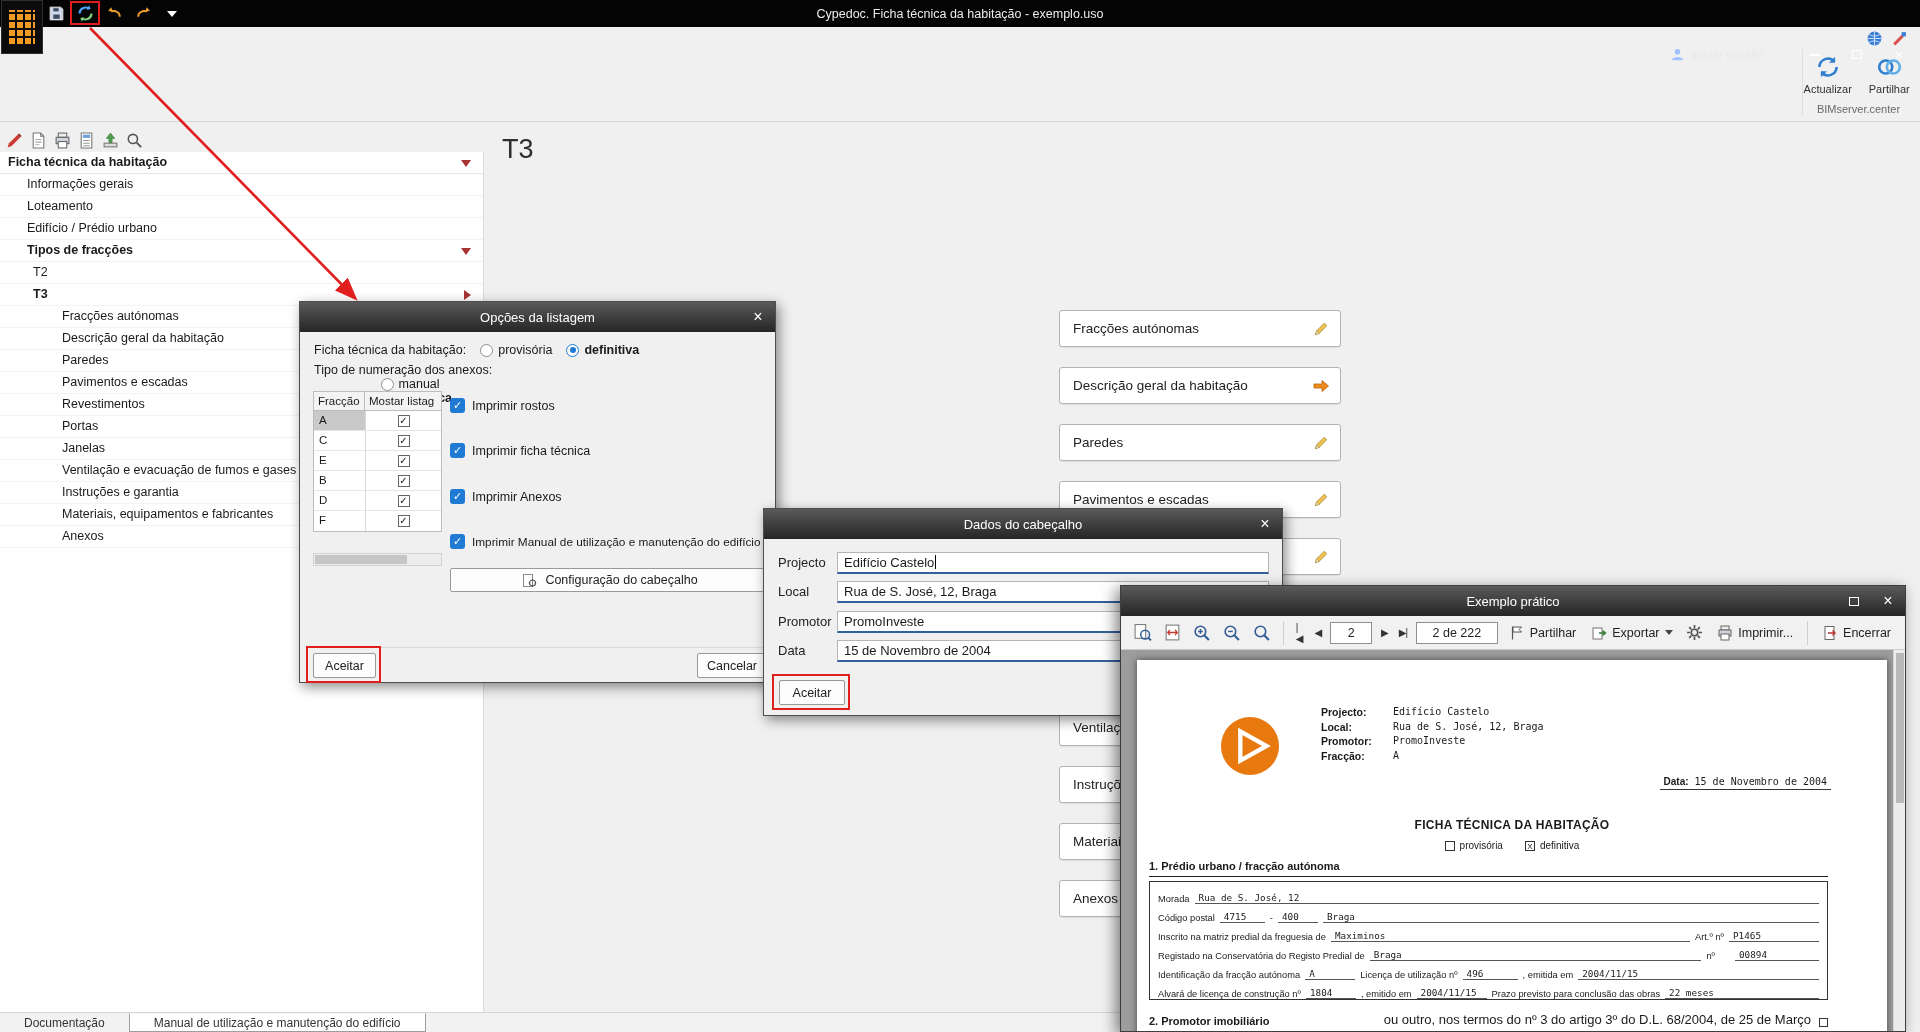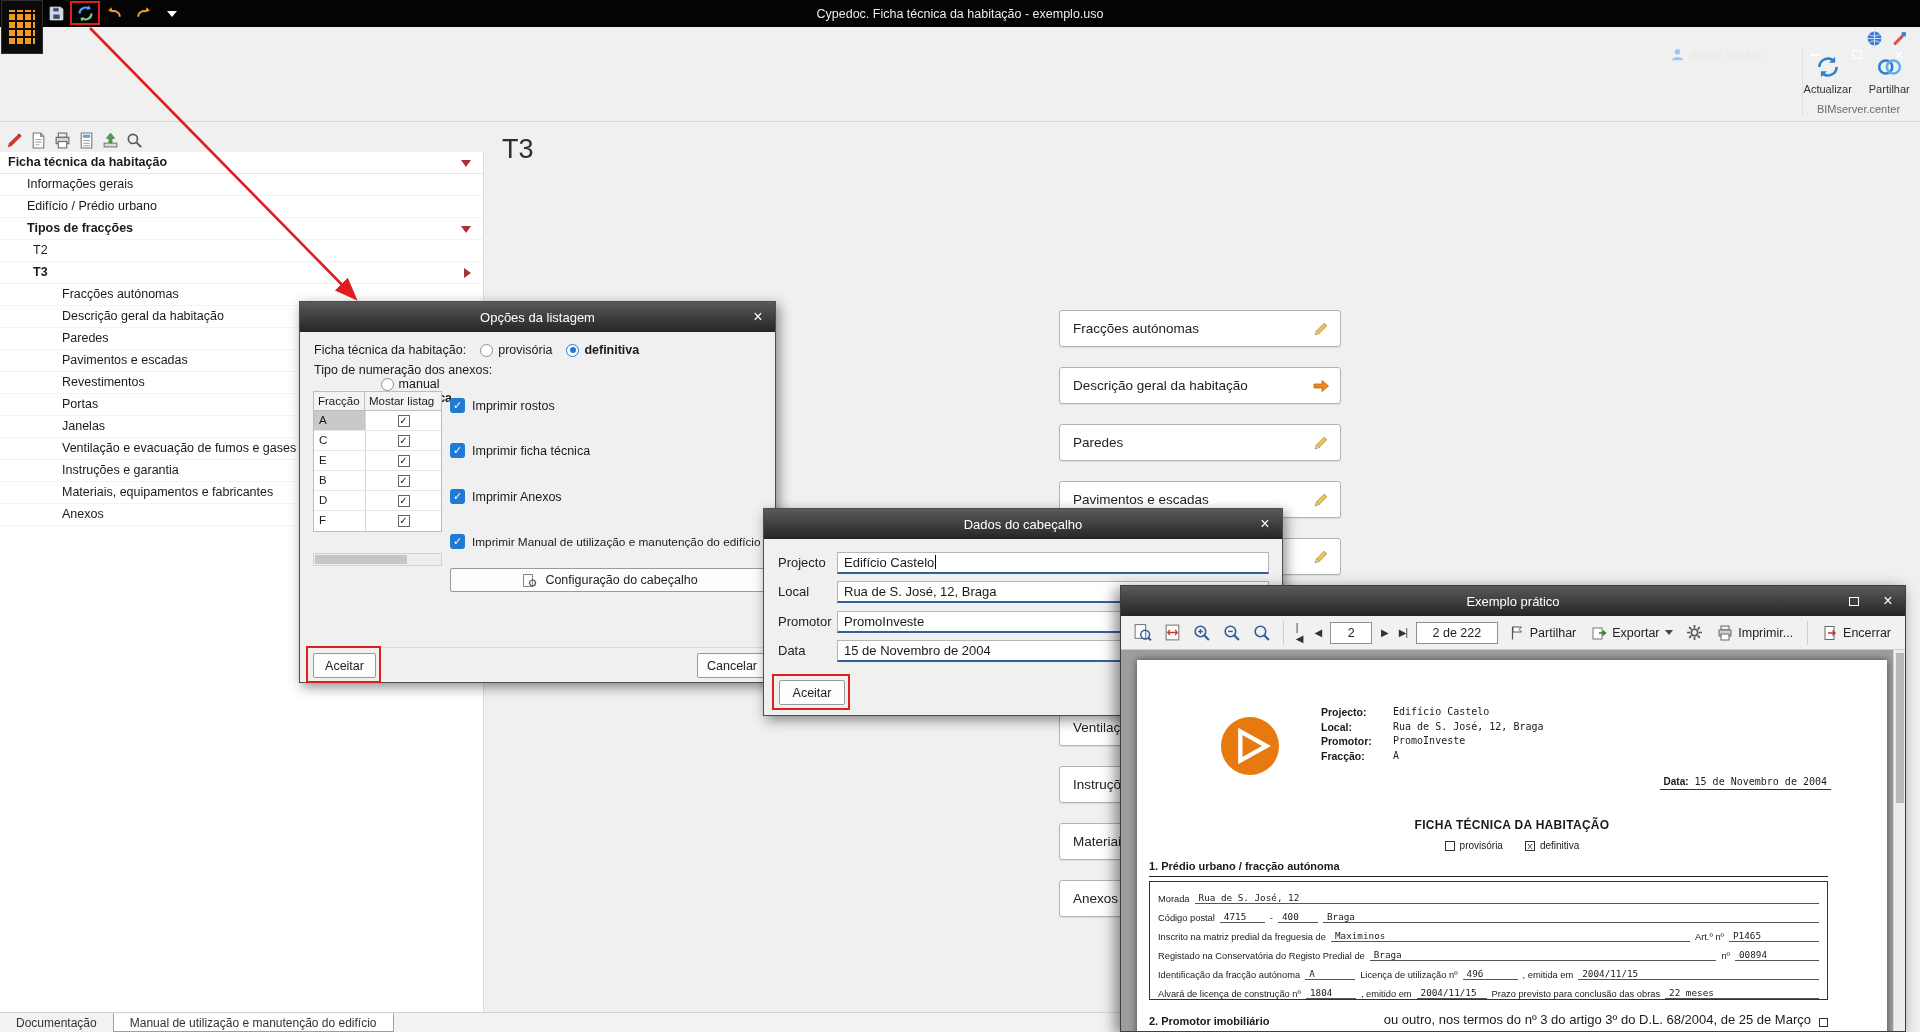--- a/index.html
+++ b/index.html
@@ -52,21 +52,21 @@
   
   .mainhead{left:502px;top:134px;font-size:27px;color:#2e2e2e;z-index:1;}
   .btncol{left:1059px;top:310px;width:282px;z-index:1;}
   .mainbtn{height:37px;margin-bottom:20px;background:#fff;border:1px solid #b3b3b3;border-radius:3px;
            display:flex;align-items:center;justify-content:space-between;padding:0 10px 0 13px;
            font-size:13.5px;color:#222;box-shadow:0 1px 1px rgba(0,0,0,.08);white-space:nowrap;}
 
   
   .tabsbar{left:0;top:1012px;width:1120px;height:20px;background:#f2f2f2;border-top:1px solid #d5d5d5;
            display:flex;align-items:stretch;font-size:12px;z-index:3;}
-  .tab{padding:0 16px;display:flex;align-items:center;color:#333;}
+  .tab{padding:0 24px;display:flex;align-items:center;color:#333;}
   .tab.active{background:#fff;border:1px solid #9d9d9d;border-top:1px solid #f5f5f5;}
 
   
   .dlg{position:absolute;background:#f0f0f0;border:1px solid #4e4e4e;box-shadow:3px 4px 12px rgba(0,0,0,.45);}
   .dtitle{height:30px;background:linear-gradient(#5a5a5a,#252525);color:#fff;font-size:13px;
           display:flex;align-items:center;justify-content:center;position:relative;}
   .dclose{position:absolute;right:2px;top:2px;width:30px;height:26px;display:flex;align-items:center;
           justify-content:center;font-size:16px;color:#fff;}
   .btn{position:absolute;background:#fdfdfd;border:1px solid #9a9a9a;border-radius:2px;
        display:flex;align-items:center;justify-content:center;font-size:12.5px;color:#222;}
@@ -262,20 +262,21 @@
         </svg>
     </span>
   </div>
 
   <div class="abs treepanel">
     <div class="trow thead">
       <span>Ficha técnica da habitação</span>
       <span class="mk-down"></span>
     </div>
     <div class="trow lvl1"><span>Informações gerais</span></div>
+    <div class="trow lvl1"><span>Loteamento</span></div>
     <div class="trow lvl1"><span>Edifício / Prédio urbano</span></div>
     <div class="trow lvl1 b">
       <span>Tipos de fracções</span>
       <span class="mk-down"></span>
     </div>
     <div class="trow lvl2"><span>T2</span></div>
     <div class="trow lvl2 b">
       <span>T3</span>
       <span class="mk-right"></span>
     </div>
@@ -542,21 +543,21 @@
           <div class="frow">
             <span class="dl">Inscrito na matriz predial da freguesia de</span>
             <span class="uv fill">Maximinos</span>
             <span class="dl">Art.º nº</span>
             <span class="uv" style="width:90px;">P1465</span>
           </div>
           <div class="frow">
             <span class="dl">Registado na Conservatória do Registo Predial de</span>
             <span class="uv fill">Braga</span>
             <span class="dl">nº</span>
-            <span class="uv" style="width:84px;">00894</span>
+            <span class="uv" style="width:84px;margin-left:15px;">00894</span>
           </div>
           <div class="frow">
             <span class="dl">Identificação da fracção autónoma</span>
             <span class="uv" style="width:50px;">A</span>
             <span class="dl">Licença de utilização nº</span>
             <span class="uv" style="width:55px;">496</span>
             <span class="dl">, emitida em</span>
             <span class="uv fill">2004/11/15</span>
           </div>
           <div class="frow">

